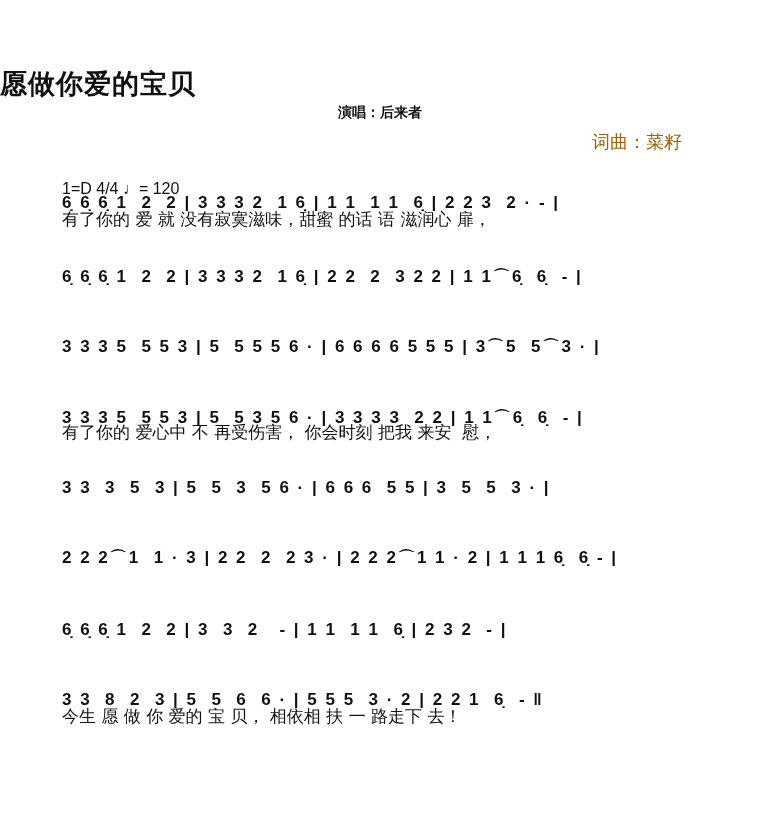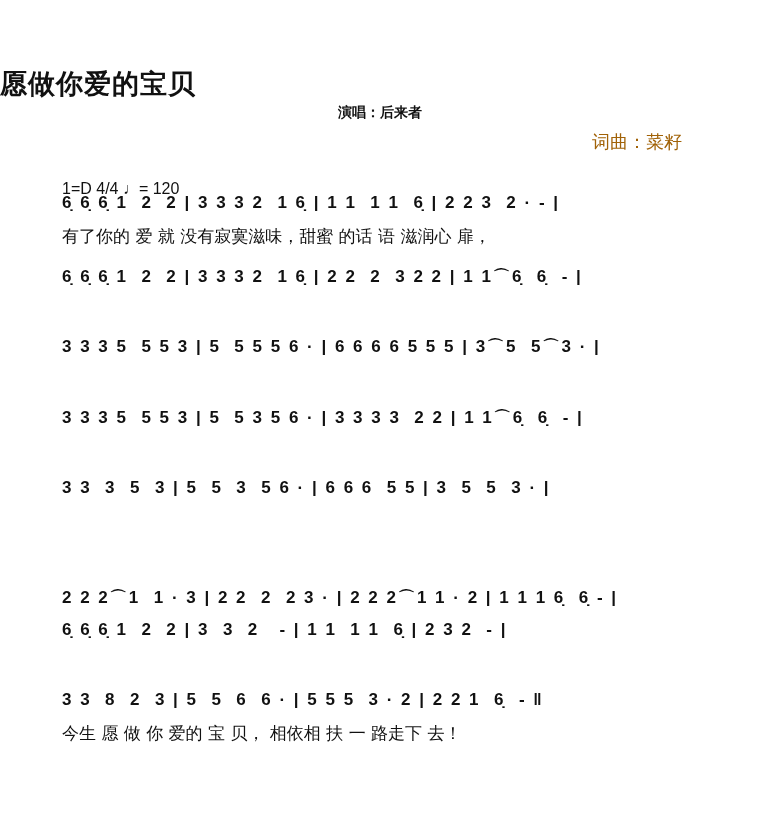--- a/index.html
+++ b/index.html
@@ -5,21 +5,21 @@
   html, body { margin: 0; padding: 0; background: #ffffff; }
   body { width: 760px; height: 832px; position: relative; overflow: hidden;
          font-family: "DejaVu Sans", "Liberation Sans", sans-serif; color: #111; }
   .title { position: absolute; left: 0; width: 760px; top: 66px; 
            font-size: 27px; font-weight: bold; letter-spacing: 1px; }
   .singer { position: absolute; left: 0; width: 760px; top: 104px; text-align: center;
             font-size: 14px; font-weight: bold; }
   .credits { position: absolute; right: 78px; top: 130px; font-size: 18px; color: #a16207; }
   .meta { position: absolute; left: 62px; top: 151px; font-size: 16px; font-family: "Liberation Sans", sans-serif; margin-top: 29px; }
   .line { position: absolute; left: 0; width: 760px; height: 70px; }
-  .lyr { position: absolute; top: 32px; left: 62px; font-size: 17px; letter-spacing: 0; white-space: pre; }
+  .lyr { position: absolute; top: 15px; left: 62px; font-size: 17px; letter-spacing: 0; white-space: pre; }
 </style>
 </head>
 <body>
 
 <div class="title">愿做你爱的宝贝</div>
 <div class="singer">演唱：后来者</div>
 <div class="credits">词曲：菜籽</div>
 <div class="meta">1=D 4/4 ♩= 120</div>
 
 <div id="score">
@@ -28,25 +28,26 @@
       <div class="lyr">有了你的 爱 就 没有寂寞滋味，甜蜜 的话 语 滋润心 扉，</div>
     </div>
     <div class="line" style="top: 265px;">
       <div style="position: absolute; left: 62px; top: 0px; font-family: &quot;Liberation Sans&quot;, sans-serif; font-size: 17px; font-weight: bold; white-space: pre; letter-spacing: 2px;">6̣ 6̣ 6̣ 1  2  2 | 3 3 3 2  1 6̣ | 2 2  2  3 2 2 | 1 1⌒6̣  6̣  - |</div>
     </div>
     <div class="line" style="top: 335px;">
       <div style="position: absolute; left: 62px; top: 0px; font-family: &quot;Liberation Sans&quot;, sans-serif; font-size: 17px; font-weight: bold; white-space: pre; letter-spacing: 2px;">3 3 3 5  5 5 3 | 5  5 5 5 6 · | 6 6 6 6 5 5 5 | 3⌒5  5⌒3 · |</div>
     </div>
     <div class="line" style="top: 406px;">
       <div style="position: absolute; left: 62px; top: 0px; font-family: &quot;Liberation Sans&quot;, sans-serif; font-size: 17px; font-weight: bold; white-space: pre; letter-spacing: 2px;">3 3 3 5  5 5 3 | 5  5 3 5 6 · | 3 3 3 3  2 2 | 1 1⌒6̣  6̣  - |</div>
+      <div class="lyr">有了你的 爱心中 不 再受伤害， 你会时刻 把我 来安  慰，</div>
     </div>
     <div class="line" style="top: 478px;">
       <div style="position: absolute; left: 62px; top: 0px; font-family: &quot;Liberation Sans&quot;, sans-serif; font-size: 17px; font-weight: bold; white-space: pre; letter-spacing: 2px;">3 3  3  5  3 | 5  5  3  5 6 · | 6 6 6  5 5 | 3  5  5  3 · |</div>
     </div>
-    <div class="line" style="top: 546px; margin-top: 40px;">
+    <div class="line" style="top: 546px;">
       <div style="position: absolute; left: 62px; top: 0px; font-family: &quot;Liberation Sans&quot;, sans-serif; font-size: 17px; font-weight: bold; white-space: pre; letter-spacing: 2px;">2 2 2⌒1  1 · 3 | 2 2  2  2 3 · | 2 2 2⌒1 1 · 2 | 1 1 1 6̣  6̣ - |</div>
     </div>
     <div class="line" style="top: 620px; text-decoration: underline;">
       <div style="position: absolute; left: 62px; top: 0px; font-family: &quot;Liberation Sans&quot;, sans-serif; font-size: 17px; font-weight: bold; white-space: pre; letter-spacing: 2px;">6̣ 6̣ 6̣ 1  2  2 | 3  3  2   - | 1 1  1 1  6̣ | 2 3 2  - |</div>
     </div>
     <div class="line" style="top: 690px;">
       <div style="position: absolute; left: 62px; top: 0px; font-family: &quot;Liberation Sans&quot;, sans-serif; font-size: 17px; font-weight: bold; white-space: pre; letter-spacing: 2px;">3 3  8  2  3 | 5  5  6  6 · | 5 5 5  3 · 2 | 2 2 1  6̣  - ‖</div>
       <div class="lyr">今生 愿 做 你 爱的 宝 贝， 相依相 扶 一 路走下 去！</div>
     </div>
   </div>

